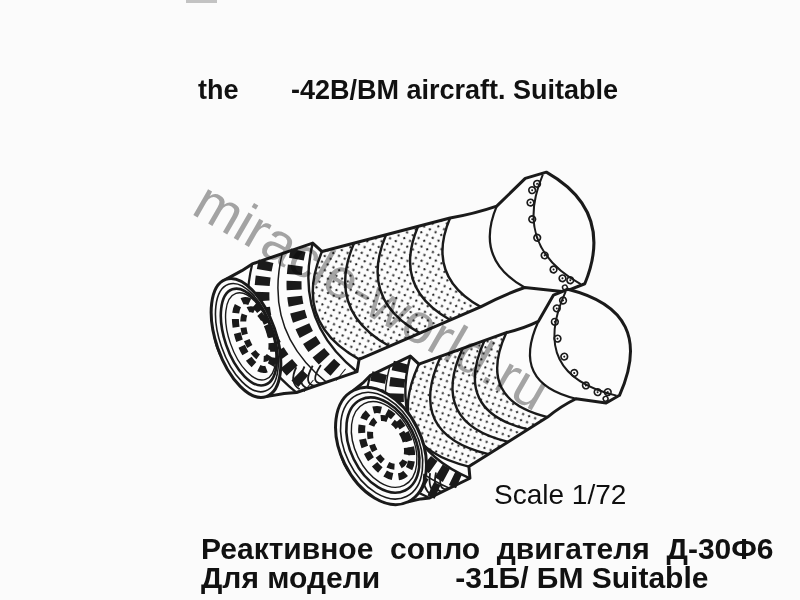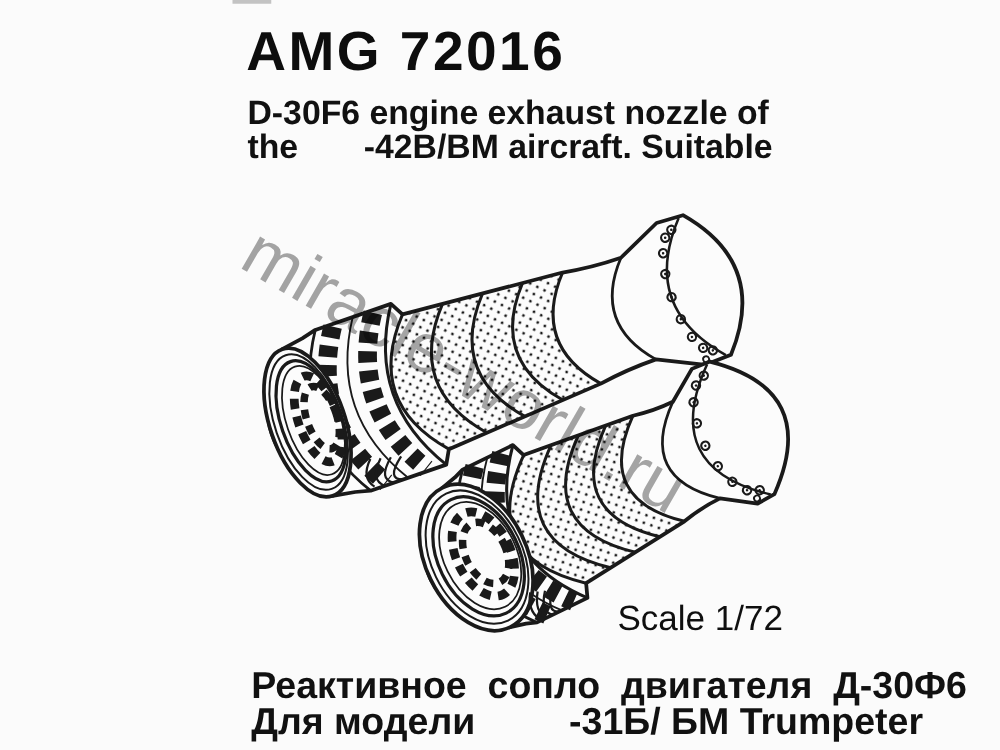--- a/index.html
+++ b/index.html
@@ -39,24 +39,22 @@
   }
   .caption-ru .line{white-space:pre;}
 </style>
 </head>
 <body>
 
 <div class="page">
 
   <div class="top-artifact"></div>
 
-  <div class="title">AMG 72016</div>
 
   <div class="desc">
-    <div class="line">D-30F6 engine exhaust nozzle of</div>
     <div class="line">the       -42B/BM aircraft. Suitable</div>
   </div>
 
   <div class="illustration" id="illustration"><svg width="800" height="600" viewBox="0 0 800 600">
         <defs>
           <pattern id="dots" width="9" height="9" patternUnits="userSpaceOnUse">
             <circle cx="2.2" cy="2.2" r="1.15" fill="#1a1a1a"></circle>
             <circle cx="6.7" cy="6.7" r="1.15" fill="#1a1a1a"></circle>
           </pattern>
         </defs>
@@ -151,16 +149,16 @@
           <circle cx="222.6" cy="56" r="2.4" fill="none" stroke="#1a1a1a" stroke-width="1.5"></circle>
         </g>
       </svg></div>
 
   <div class="watermark">miracle-world.ru</div>
 
   <div class="scale-label">Scale 1/72</div>
 
   <div class="caption-ru">
     <div class="line">Реактивное  сопло  двигателя  Д-30Ф6</div>
-    <div class="line">Для модели         -31Б/ БМ Trumpeter</div>
+    <div class="line">Для модели         -31Б/ БМ Suitable</div>
   </div>
 
 </div>
 
 </body></html>

